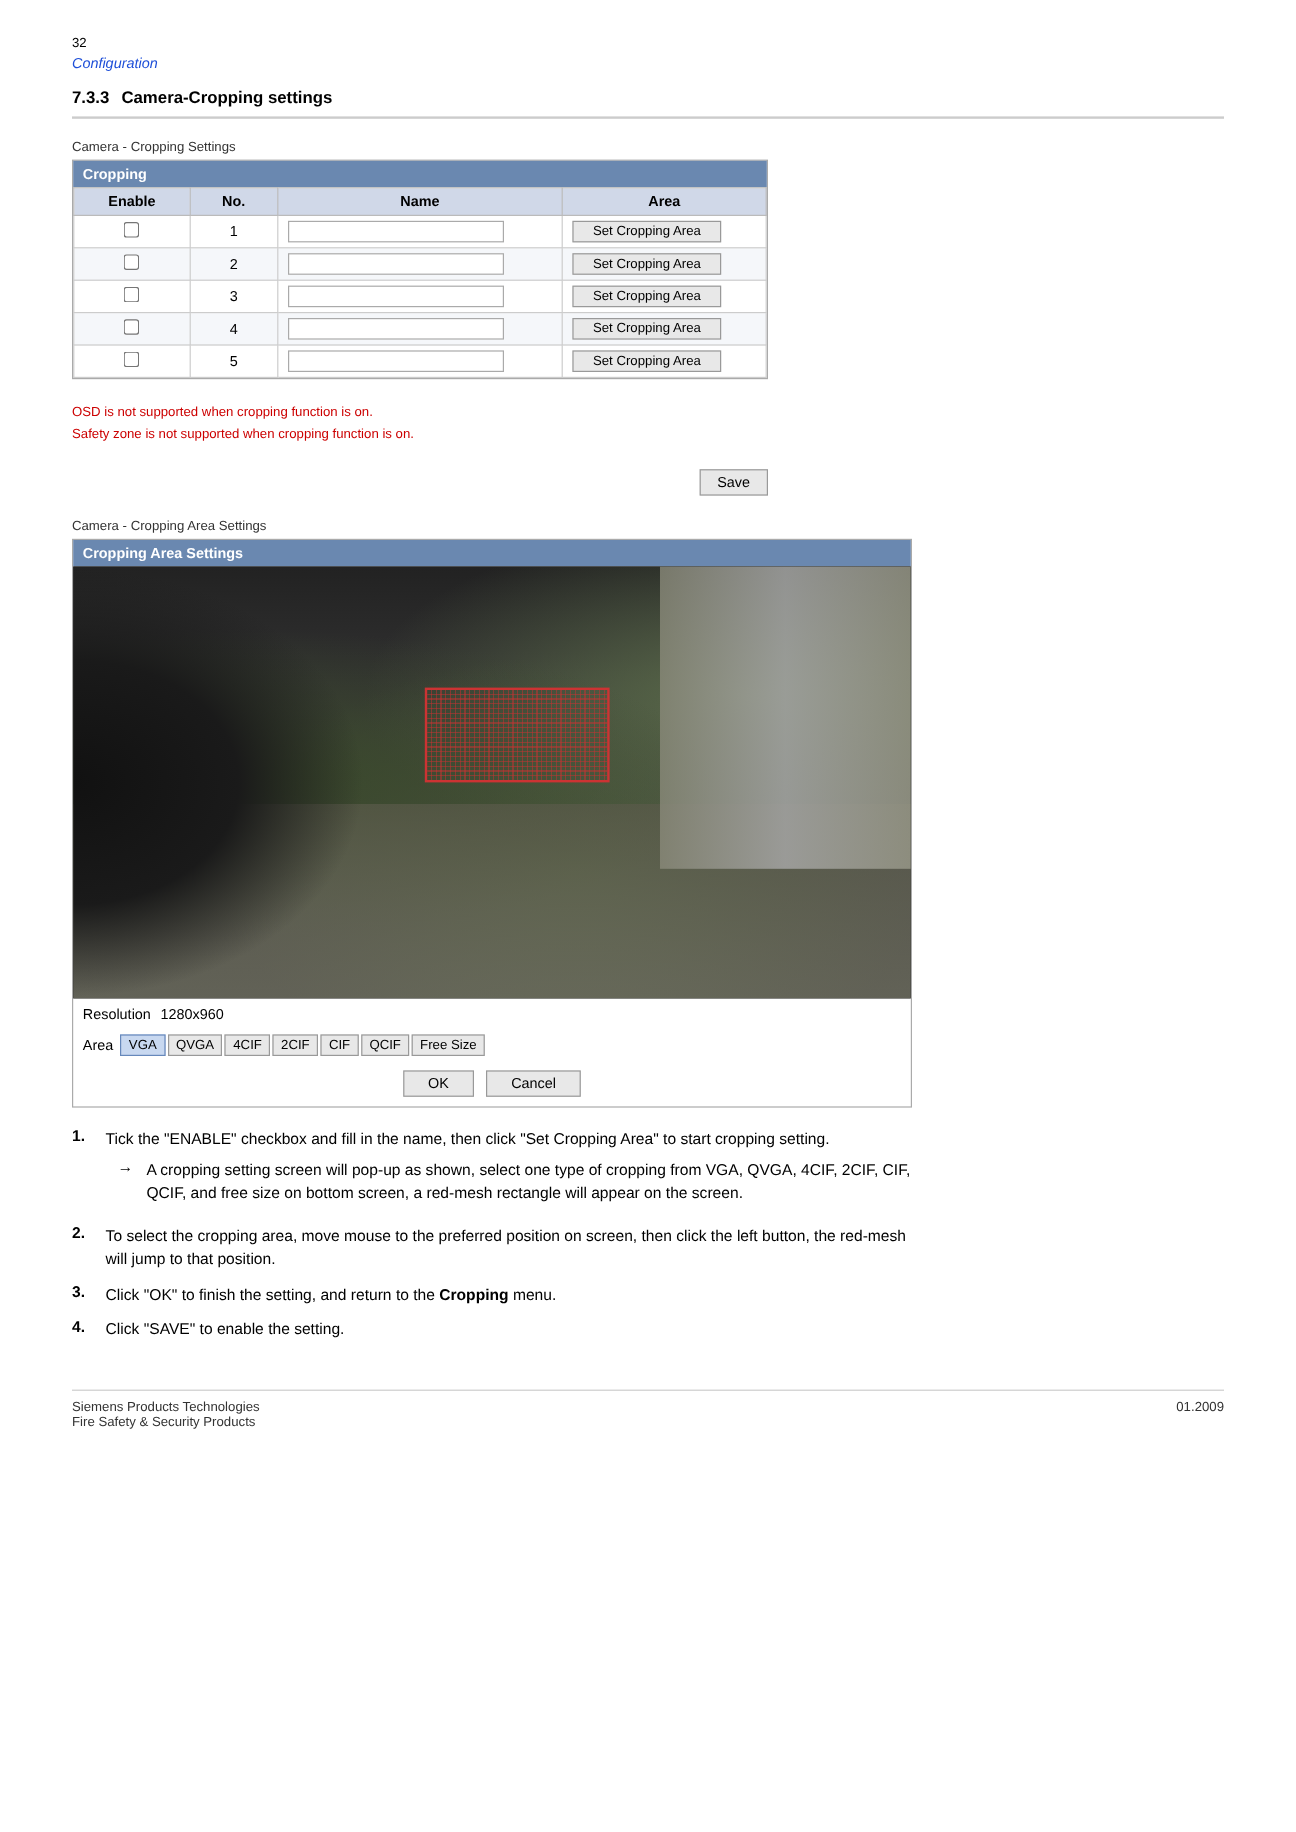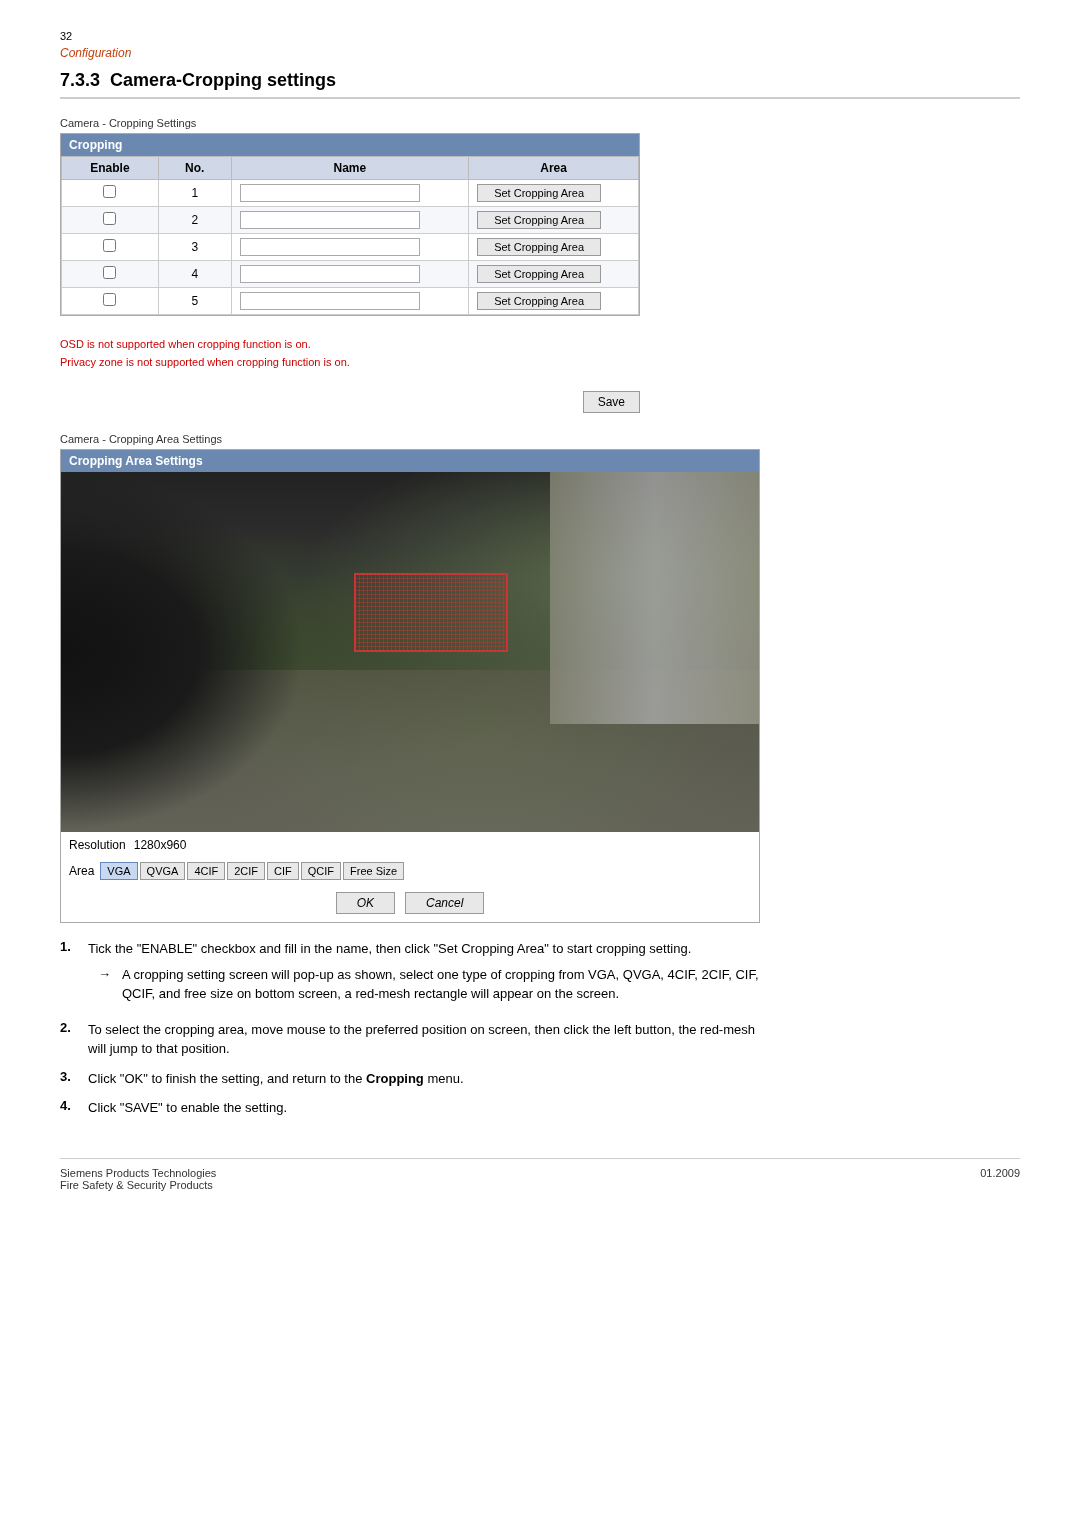--- a/index.html
+++ b/index.html
@@ -8,32 +8,32 @@
       font-size: 13px;
       background: #fff;
       color: #000;
       width: 1080px;
       min-height: 1527px;
       padding: 30px 60px;
     }
     .breadcrumb {
       font-style: italic;
       font-size: 12px;
-      color: #c2410c;
+      color: #1d4ed8;
       margin-bottom: 10px;
     }
     .section-title {
       font-size: 18px;
       font-weight: bold;
       border-bottom: 2px solid #ccc;
       padding-bottom: 6px;
       margin-bottom: 18px;
     }
     .section-title span {
-      font-size: 18px;
+      font-size: 14px;
       font-weight: bold;
     }
     .panel-label {
       font-size: 11px;
       color: #333;
       margin-bottom: 4px;
     }
     .panel {
       border: 1px solid #aaa;
       margin-bottom: 20px;
@@ -226,21 +226,20 @@
       justify-content: center;
       gap: 10px;
       padding: 8px;
     }
     .ok-btn, .cancel-btn {
       background: #e8e8e8;
       border: 1px solid #999;
       padding: 3px 20px;
       font-size: 12px;
       cursor: pointer;
-      font-style: italic;
     }
     
     .instructions {
       margin-top: 16px;
       width: 700px;
     }
     .instr-item {
       display: flex;
       margin-bottom: 10px;
       gap: 8px;
@@ -331,21 +330,21 @@
         <td class="center">5</td>
         <td><input type="text" class="name-input" value="" style=""></td>
         <td><button class="set-crop-btn">Set Cropping Area</button></td>
       </tr>
     </tbody>
   </table>
 </div>
 
 <div class="warning-text">
   <div>OSD is not supported when cropping function is on.</div>
-  <div>Privacy zone is not supported when cropping function is on.</div>
+  <div>Safety zone is not supported when cropping function is on.</div>
 </div>
 
 <div class="save-btn-container">
   <button class="save-btn">Save</button>
 </div>
 
 <div class="panel-label">Camera - Cropping Area Settings</div>
 
 <div class="crop-area-panel">
   <div class="crop-area-header">Cropping Area Settings</div>

